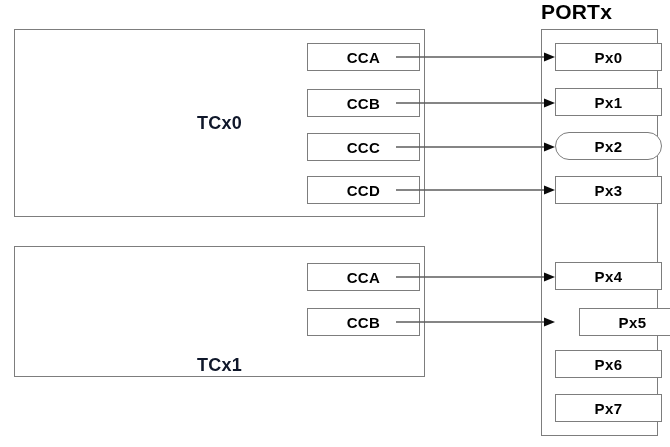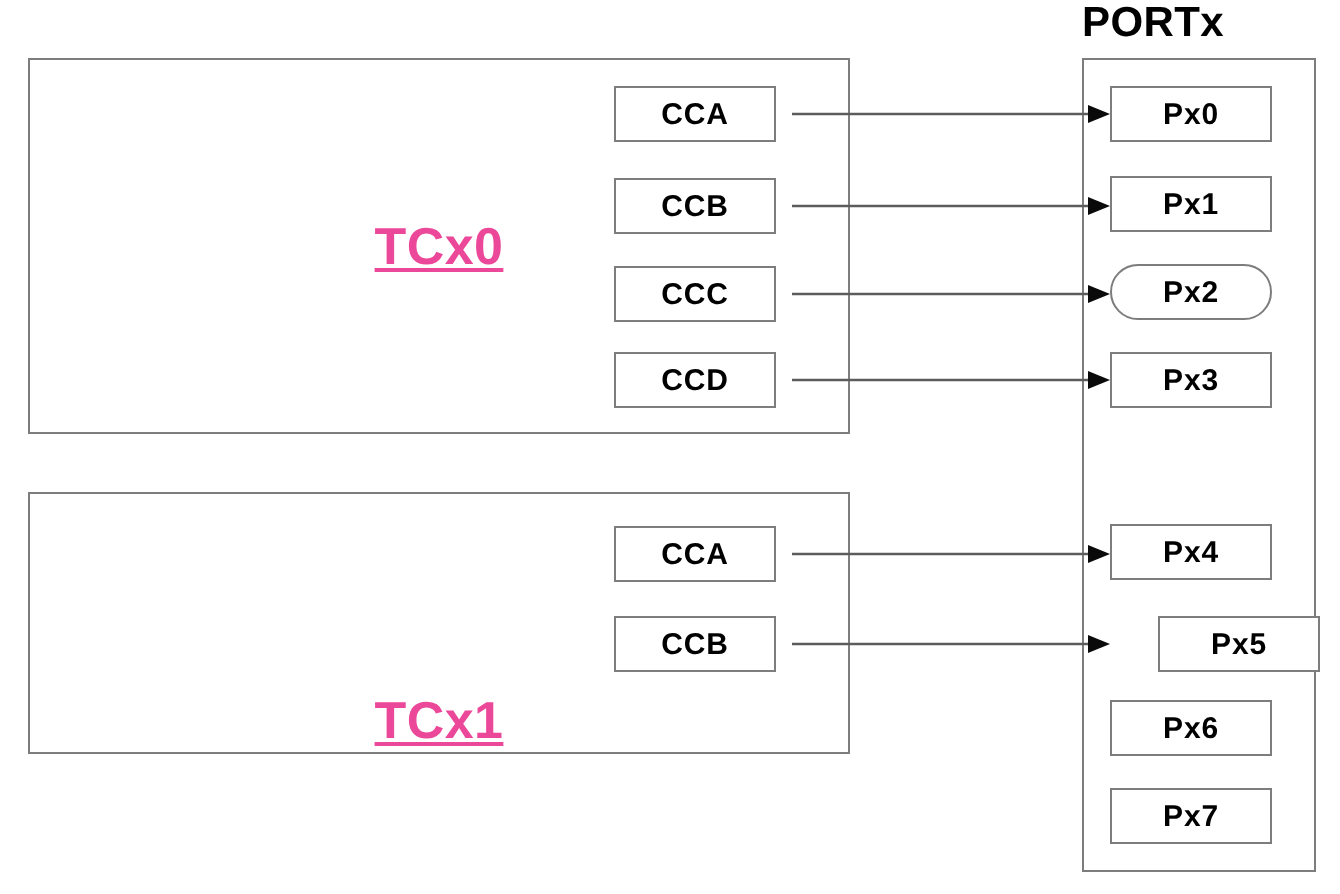--- a/index.html
+++ b/index.html
@@ -21,59 +21,58 @@
     box-sizing: border-box;
     border: 1px solid #7d7d7d;
     background: #ffffff;
   }
   .tc-box {
     display: flex;
     align-items: center;
     justify-content: center;
   }
   .tc-label {
-    font-size: 26px;
+    font-size: 18px;
     font-weight: bold;
-    color: #ec4899;
+    color: #0f172a;
     letter-spacing: 0.2px;
-    text-decoration: underline;
   }
   .small-box {
     display: flex;
     align-items: center;
     justify-content: center;
     font-size: 15px;
     font-weight: bold;
     color: #000000;
     letter-spacing: 0.4px;
   }
   
   #tcx0-box { left: 14px;  top: 29px;  width: 411px; height: 188px; }
   #tcx1-box { left: 14px;  top: 246px; width: 411px; height: 131px; align-items: flex-end; }
   
-  .cc-box  { left: 307px; width: 81px; height: 28px; }
+  .cc-box  { left: 307px; width: 113px; height: 28px; }
   #cc-tcx0-cca { top: 43px;  }
   #cc-tcx0-ccb { top: 89px;  }
   #cc-tcx0-ccc { top: 133px; }
   #cc-tcx0-ccd { top: 176px; }
   #cc-tcx1-cca { top: 263px; }
   #cc-tcx1-ccb { top: 308px; }
   
   #port-title {
     position: absolute;
     left: 541px;
     top: 0px;
     font-size: 21px;
     font-weight: bold;
     color: #000000;
     letter-spacing: 0.2px;
     white-space: nowrap;
   }
   #port-box { left: 541px; top: 29px; width: 117px; height: 407px; }
-  .pin-box  { left: 555px; width: 81px; height: 28px; }
+  .pin-box  { left: 555px; width: 107px; height: 28px; }
   #pin-px0 { top: 43px;  }
   #pin-px1 { top: 88px; text-align: right;  }
   #pin-px2 { top: 132px; border-radius: 14px; }
   #pin-px3 { top: 176px; }
   #pin-px4 { top: 262px; }
   #pin-px5 { top: 308px; margin-left: 24px; }
   #pin-px6 { top: 350px; }
   #pin-px7 { top: 394px; }
   
   #arrow-layer {

